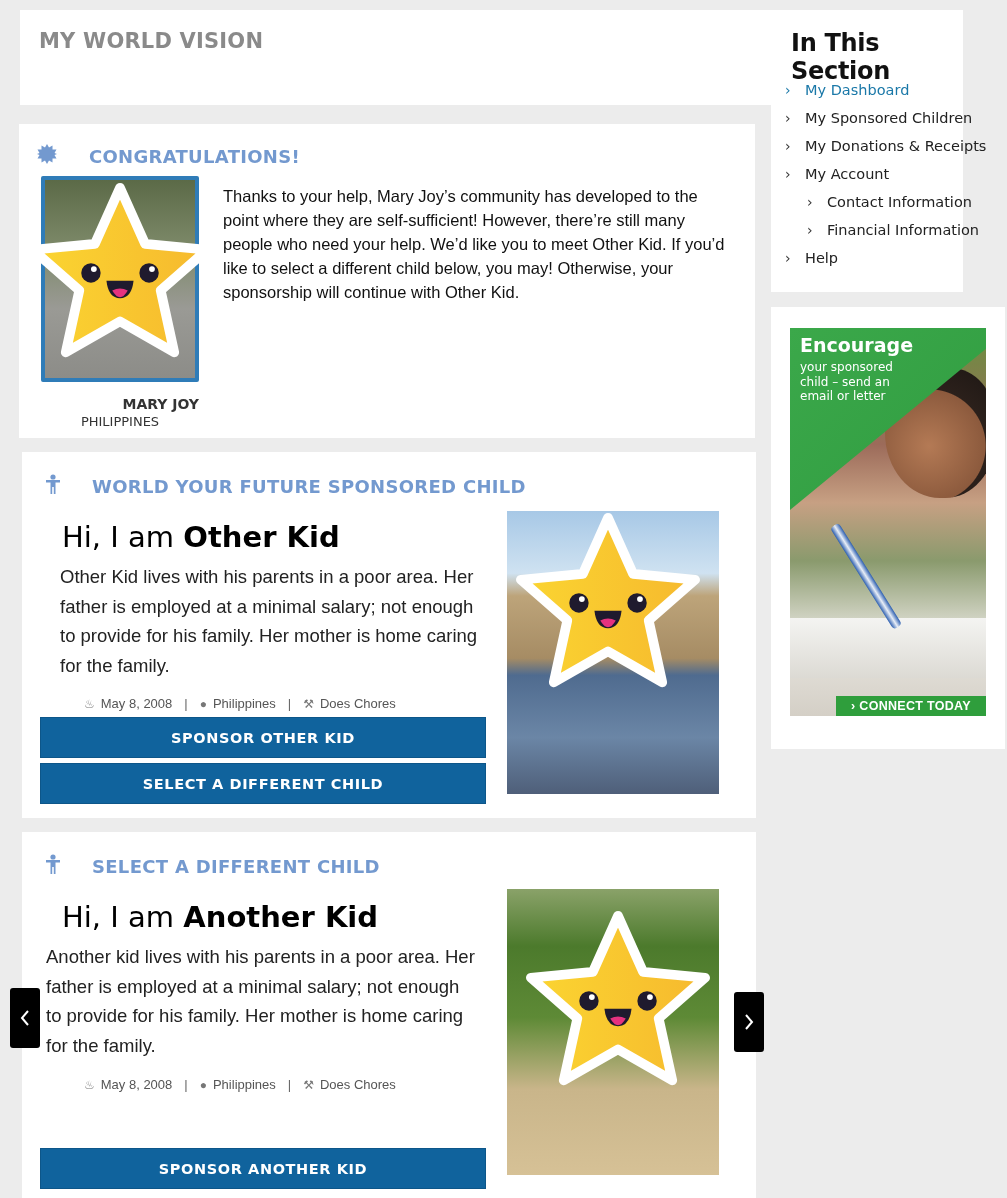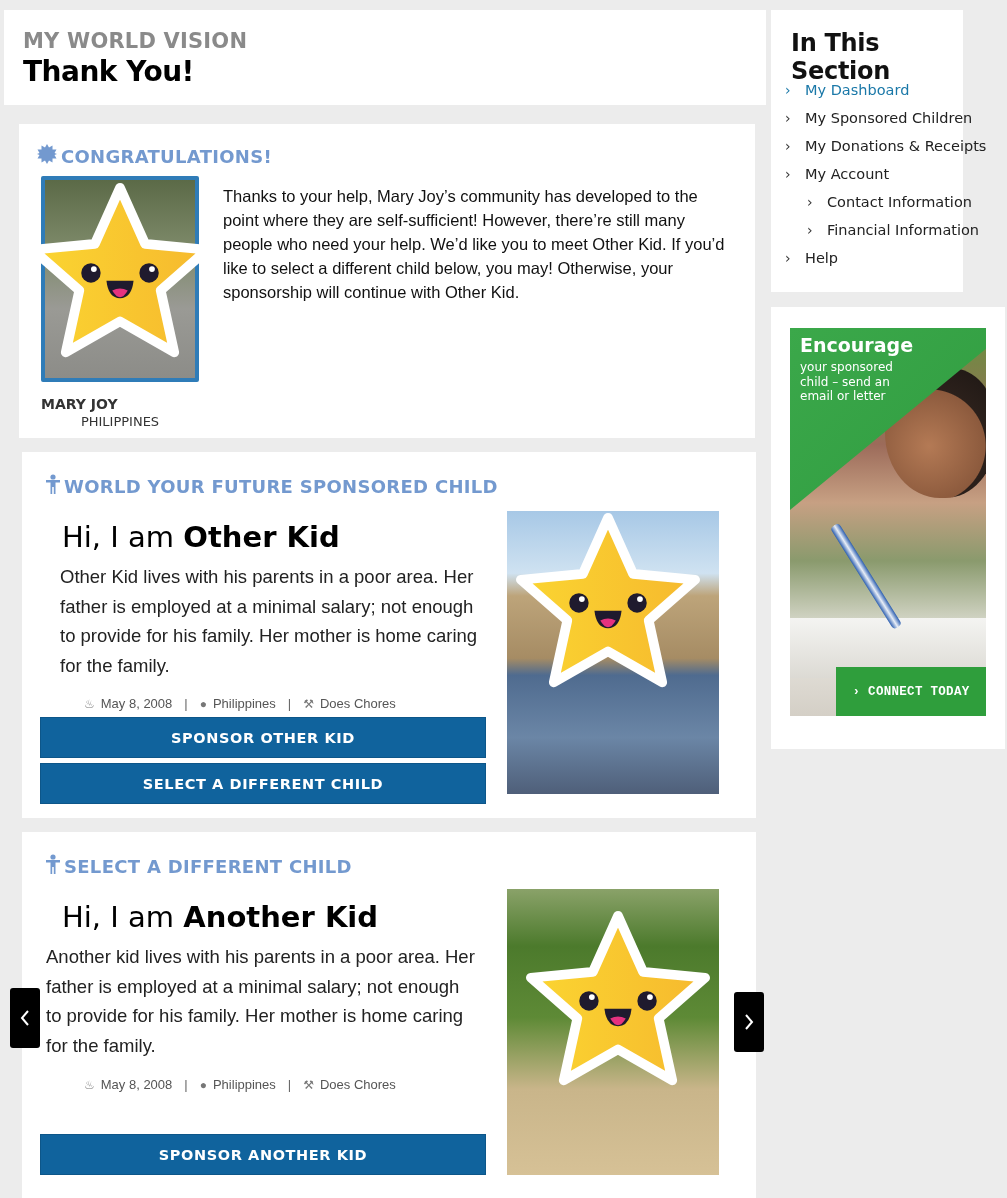--- a/index.html
+++ b/index.html
@@ -2,33 +2,33 @@
 <html><head>
 <meta charset="utf-8">
 <style>
   * { box-sizing: border-box; margin: 0; padding: 0; }
   html, body { width: 1007px; height: 1198px; overflow: hidden; }
   body { background: #ececec; font-family: "Liberation Sans", sans-serif; position: relative; }
 
   .panel { position: absolute; background: #ffffff; }
 
   
-  #header-panel { left: 4px; top: 10px; width: 762px; height: 95px; }
+  #header-panel { left: 20px; top: 10px; width: 762px; height: 95px; }
   .kicker { position: absolute; left: 19px; top: 19px; font-family: "DejaVu Sans", sans-serif; font-weight: bold; font-size: 21px; color: #8a8a8a; letter-spacing: 0.2px; }
   .page-title { position: absolute; left: 19px; top: 45px; font-family: "DejaVu Sans", sans-serif; font-weight: bold; font-size: 28px; color: #000; letter-spacing: -0.5px; }
 
   
-  .section-head { position: absolute; display: flex; align-items: center; font-family: "DejaVu Sans", sans-serif; font-weight: bold; color: #7399cf; font-size: 18px; letter-spacing: 0.3px; }
+  .section-head { position: absolute; display: flex; align-items: center; font-family: "DejaVu Sans", sans-serif; font-weight: bold; color: #7399cf; font-size: 18px; letter-spacing: 0.3px; gap: 28px; }
   .section-head .icon { display: inline-block; margin-right: 4px; }
 
   
   #congrats-panel { left: 19px; top: 124px; width: 736px; height: 314px; }
   #congrats-panel .section-head { left: 18px; top: 20px; }
   .photo-frame { position: absolute; left: 22px; top: 52px; width: 158px; height: 206px; border: 4px solid #2f7cb8; border-radius: 2px; overflow: hidden; background: linear-gradient(180deg,#5b6a47 0%, #7e8a6a 35%, #9a9a95 65%, #8c8c88 100%); }
-  .child-name { position: absolute; left: 22px; top: 272px; width: 158px; text-align: left; font-family: "DejaVu Sans", sans-serif; font-weight: bold; font-size: 14px; color: #333; }
+  .child-name { position: absolute; left: 22px; top: 272px; width: 158px; text-align: right; font-family: "DejaVu Sans", sans-serif; font-weight: bold; font-size: 14px; color: #333; }
   .child-country { position: absolute; left: 22px; top: 290px; width: 158px; text-align: center; font-family: "DejaVu Sans", sans-serif; font-size: 13px; color: #333; }
   .congrats-text { position: absolute; left: 204px; top: 60px; width: 510px; font-size: 16.5px; line-height: 24px; color: #111; font-family: "Liberation Sans", sans-serif; }
 
   
   .child-panel { width: 734px; }
   #future-panel { left: 22px; top: 452px; height: 366px; }
   #different-panel { left: 22px; top: 832px; height: 366px; }
   .child-panel .section-head { left: 24px; top: 22px; }
   .greeting { position: absolute; left: 40px; top: 68px; font-family: "DejaVu Sans", sans-serif; font-size: 29px; color: #000; white-space: nowrap; }
   .greeting b { font-weight: bold; }
@@ -52,21 +52,21 @@
   .nav-item.sub { padding-left: 22px; }
   .nav-item.active { color: #1a78a8; }
   .nav-item.active .chev { color: #1a78a8; }
 
   #ad-panel { left: 771px; top: 307px; width: 234px; height: 442px; padding-left: 28px; }
   .ad { position: absolute; left: 19px; top: 21px; width: 196px; height: 388px; overflow: hidden; cursor: pointer;
         background: linear-gradient(180deg, #6a8f3f 0%, #9c6b5a 30%, #c7a083 45%, #8a9a6d 60%, #e8e6e0 80%, #d4cfc6 100%); }
   .ad-green { position: absolute; left: 0; top: 0; width: 196px; height: 260px; background: linear-gradient(135deg, #3ba84a 0%, #2e9a3f 100%); clip-path: polygon(0 0, 100% 0, 100% 8%, 0 70%); }
   .ad-title { position: absolute; left: 10px; top: 6px; font-family: "DejaVu Sans", sans-serif; font-weight: bold; font-size: 19px; color: #fff; }
   .ad-sub { position: absolute; left: 10px; top: 32px; width: 120px; font-family: "DejaVu Sans", sans-serif; font-size: 12px; line-height: 14.5px; color: #fff; }
-  .ad-cta { position: absolute; right: 0; bottom: 0; width: 150px; height: 49px; background: #2f9e3c; color: #fff; font-family: Liberation Mono, monospace; font-weight: bold; font-size: 12.5px; display: flex; align-items: center; justify-content: center; letter-spacing: 0.3px; }
+  .ad-cta { position: absolute; right: 0; bottom: 0; width: 150px; height: 20px; background: #2f9e3c; color: #fff; font-family: Liberation Sans, sans-serif; font-weight: bold; font-size: 12.5px; display: flex; align-items: center; justify-content: center; letter-spacing: 0.3px; }
   .ad-boy { position: absolute; left: 95px; top: 40px; width: 110px; height: 130px; border-radius: 50% 40% 45% 50%; background: radial-gradient(circle at 40% 60%, #b47a55 0%, #8c5a3d 55%, #2b201b 56%, #1c1613 100%); }
   .ad-paper { position: absolute; left: 0; top: 290px; width: 196px; height: 60px; background: linear-gradient(180deg,#f4f4f2,#dcdad4); }
   .ad-pen { position: absolute; left: 40px; top: 200px; width: 10px; height: 120px; background: linear-gradient(90deg,#2d5fb0,#e8eef7,#2d5fb0); transform: rotate(-32deg); transform-origin: top left; border-radius: 4px; }
 
   
   .arrow { position: absolute; width: 30px; height: 60px; background: #000; border-radius: 3px; color: #fff; display: flex; align-items: center; justify-content: center; cursor: pointer; }
   #prev-arrow { left: 10px; top: 988px; }
   #next-arrow { left: 734px; top: 992px; }
 </style>
 </head>
@@ -85,21 +85,20 @@
       <circle cx="130" cy="96" r="10" fill="#1f1a2e"></circle>
       <circle cx="133" cy="92" r="3" fill="#fff"></circle>
       <path d="M86 104 Q100 104 114 104 Q112 122 100 122 Q88 122 86 104 Z" fill="#1f1a2e"></path>
       <path d="M92 114 Q100 110 108 114 Q104 121 100 121 Q96 121 92 114 Z" fill="#e6327f"></path>
     </symbol>
   </defs>
 </svg>
 
 <div class="panel" id="header-panel">
   <div class="kicker">MY WORLD VISION</div>
-  <h1 class="page-title">Thank You!</h1>
 </div>
 
 <div class="panel" id="congrats-panel">
   <div class="section-head">
     <span class="icon">
       <svg width="20" height="20" viewBox="0 0 20 20">
           <polygon fill="#7399cf" points="10,0 12,3.5 15.5,1.5 15.5,5.5 19.5,5.5 17.5,9 20,10 17.5,11 19.5,14.5 15.5,14.5 15.5,18.5 12,16.5 10,20 8,16.5 4.5,18.5 4.5,14.5 0.5,14.5 2.5,11 0,10 2.5,9 0.5,5.5 4.5,5.5 4.5,1.5 8,3.5"></polygon>
         </svg>
     </span>
     <span>CONGRATULATIONS!</span>
@@ -162,21 +161,21 @@
   <div class="meta" style="top:245px;">
     <span class="ic">♨</span>
     <span>May 8, 2008</span>
     <span class="sep">|</span>
     <span class="ic">●</span>
     <span>Philippines</span>
     <span class="sep">|</span>
     <span class="ic">⚒</span>
     <span>Does Chores</span>
   </div>
-  <div class="btn" style="top:302px;">SPONSOR ANOTHER KID</div>
+  <div class="btn" style="top:316px;">SPONSOR ANOTHER KID</div>
   <div class="kid-photo"></div>
   <svg class="star" style="left:498px; top:76px; width:196px; height:184px;">
       <use href="#star-face"></use>
     </svg>
 </div>
 
 <div class="arrow" id="prev-arrow">
   <svg width="12" height="20" viewBox="0 0 12 20">
       <path d="M9 3 L3 10 L9 17" stroke="#fff" stroke-width="2" fill="none"></path>
     </svg>

